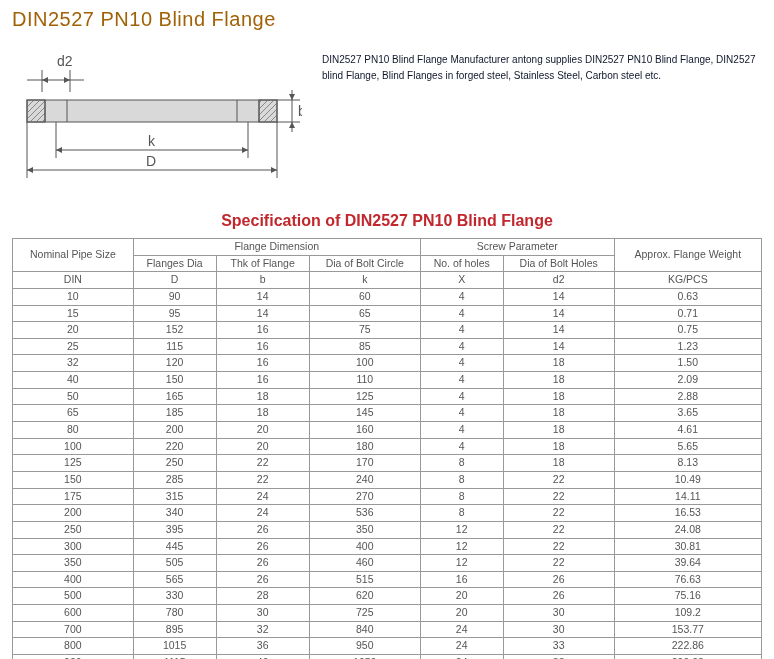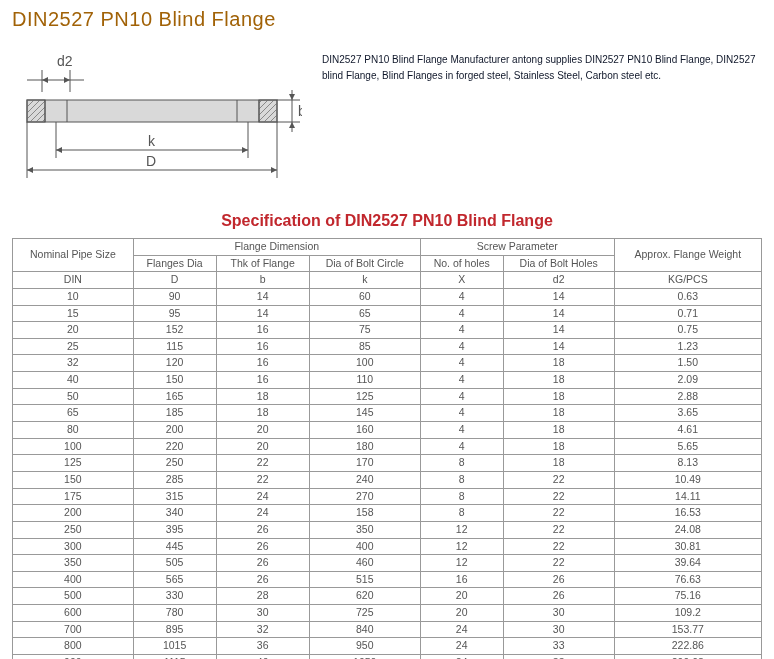--- a/index.html
+++ b/index.html
@@ -211,21 +211,21 @@
           <td>24</td>
           <td>270</td>
           <td>8</td>
           <td>22</td>
           <td>14.11</td>
         </tr>
         <tr>
           <td>200</td>
           <td>340</td>
           <td>24</td>
-          <td>158</td>
+          <td>536</td>
           <td>8</td>
           <td>22</td>
           <td>16.53</td>
         </tr>
         <tr>
           <td>250</td>
           <td>395</td>
           <td>26</td>
           <td>350</td>
           <td>12</td>

